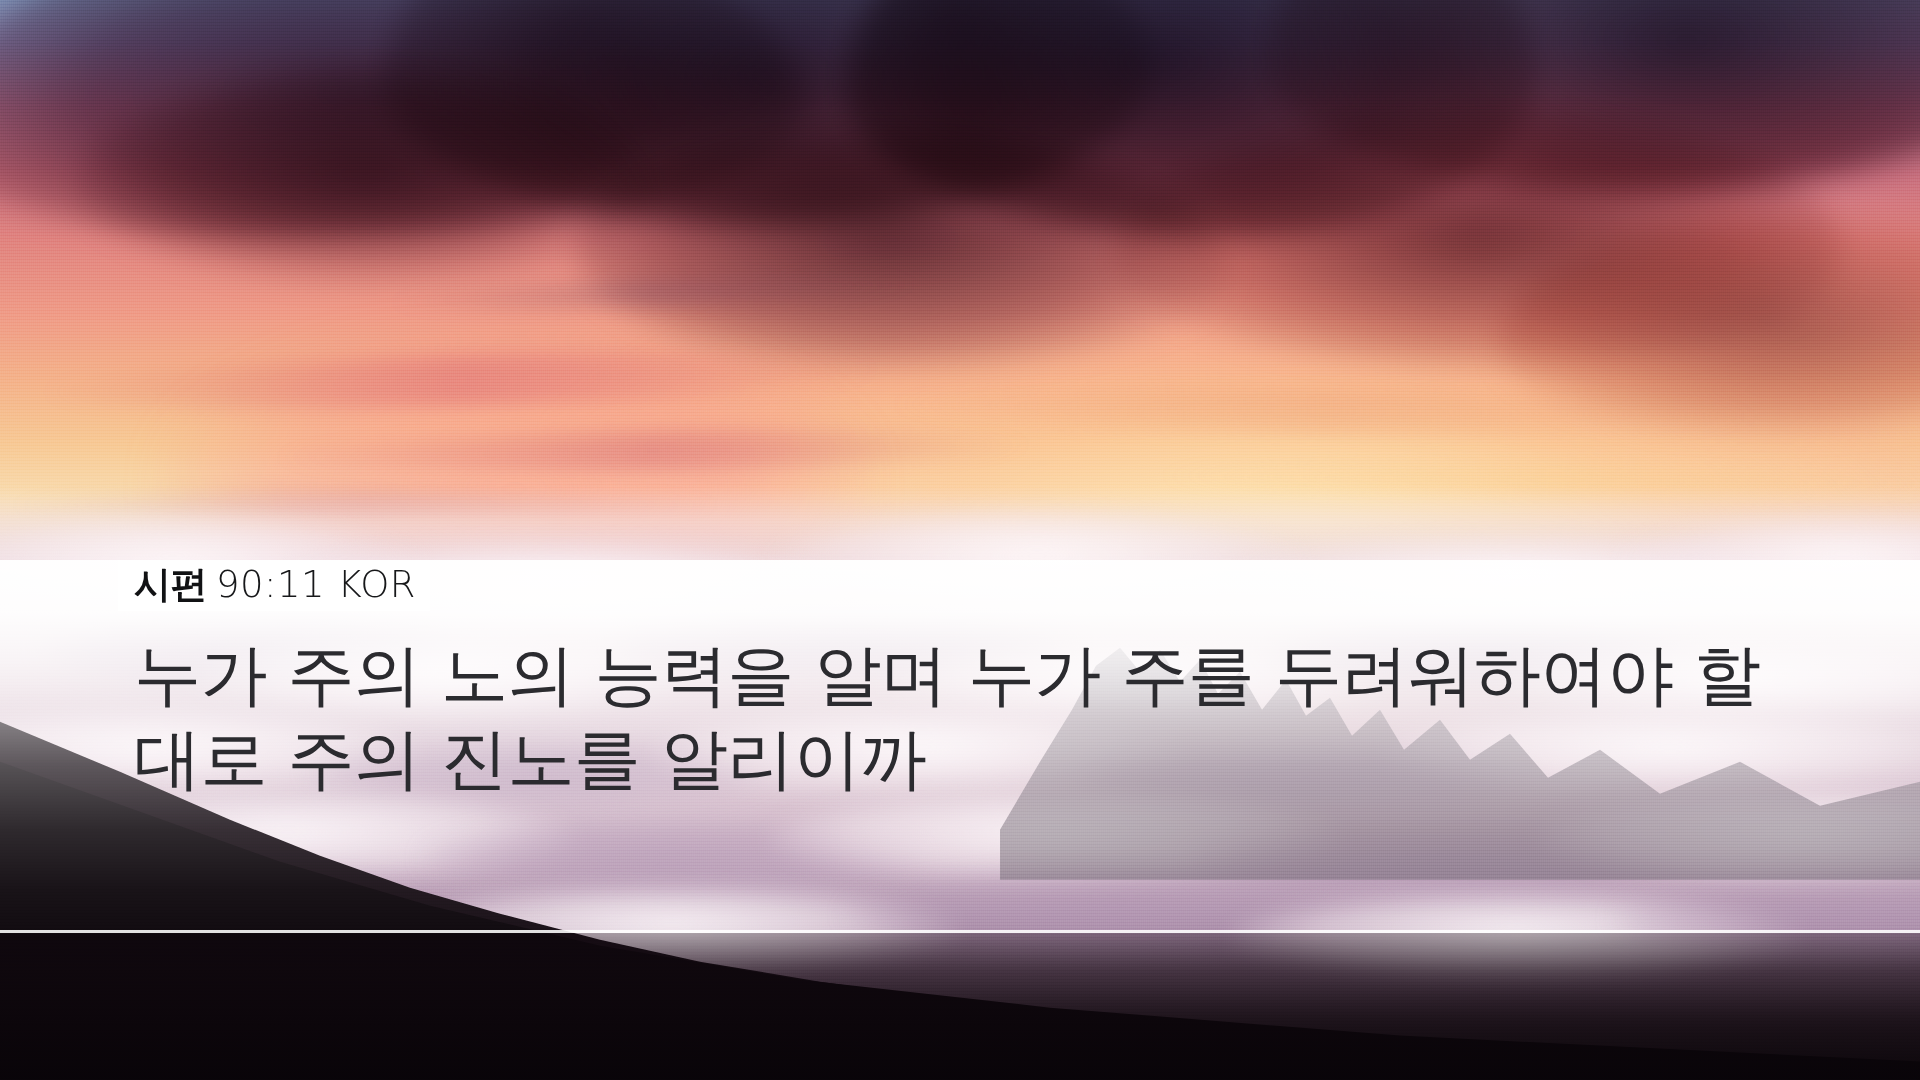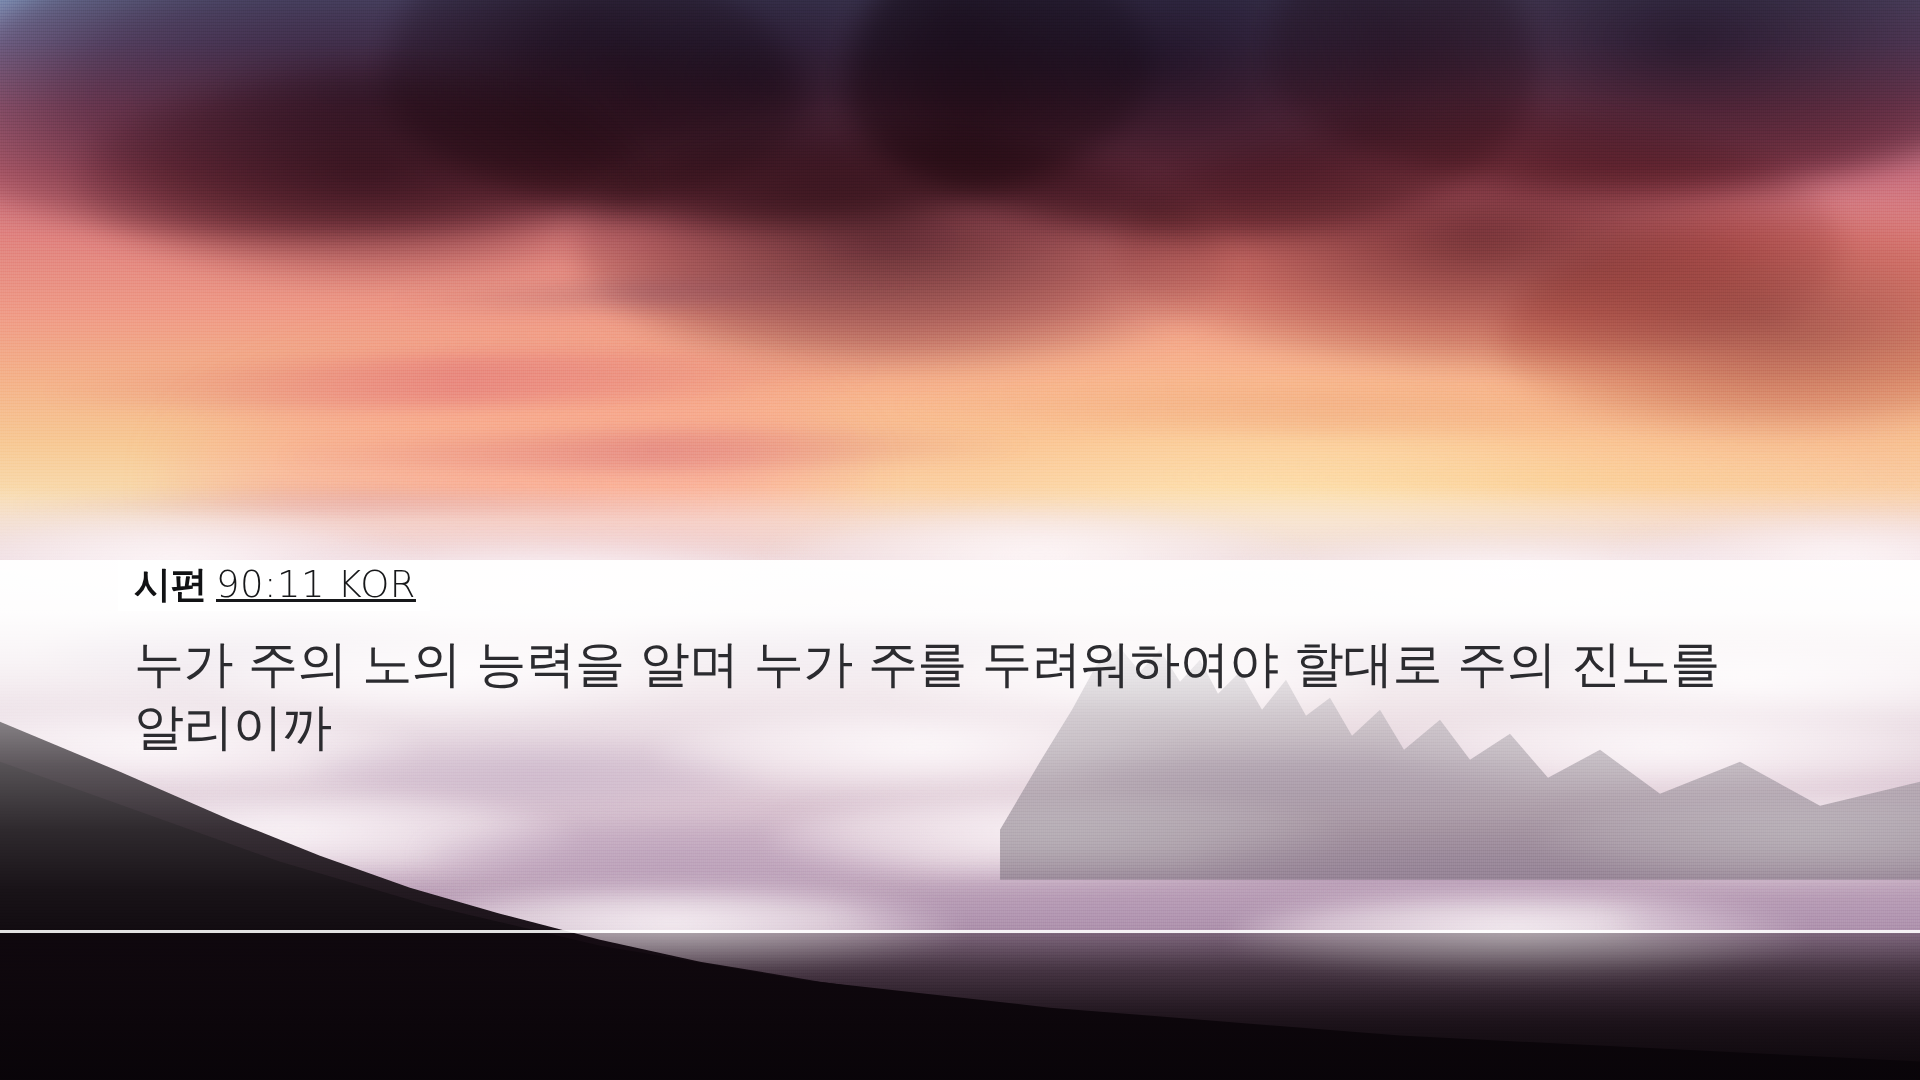--- a/index.html
+++ b/index.html
@@ -259,26 +259,25 @@
     font-size: 37px;
     color: #111214;
     letter-spacing: -0.5px;
   }
   .ref-chip .ref-loc {
     font-weight: 300;
     font-size: 37px;
     color: #17181a;
     letter-spacing: 0.5px;
     margin-left: 9px;
-    text-decoration: underline;
   }
 
   .verse-text {
     margin-top: 22px;
-    font-size: 50px;
+    font-size: 67px;
     line-height: 1.26;
     font-weight: 400;
     color: #2b2b2f;
     letter-spacing: -0.6px;
     max-width: 1640px;
   }
 
   .verse-source {
     margin-top: 26px;
     font-size: 31px;

